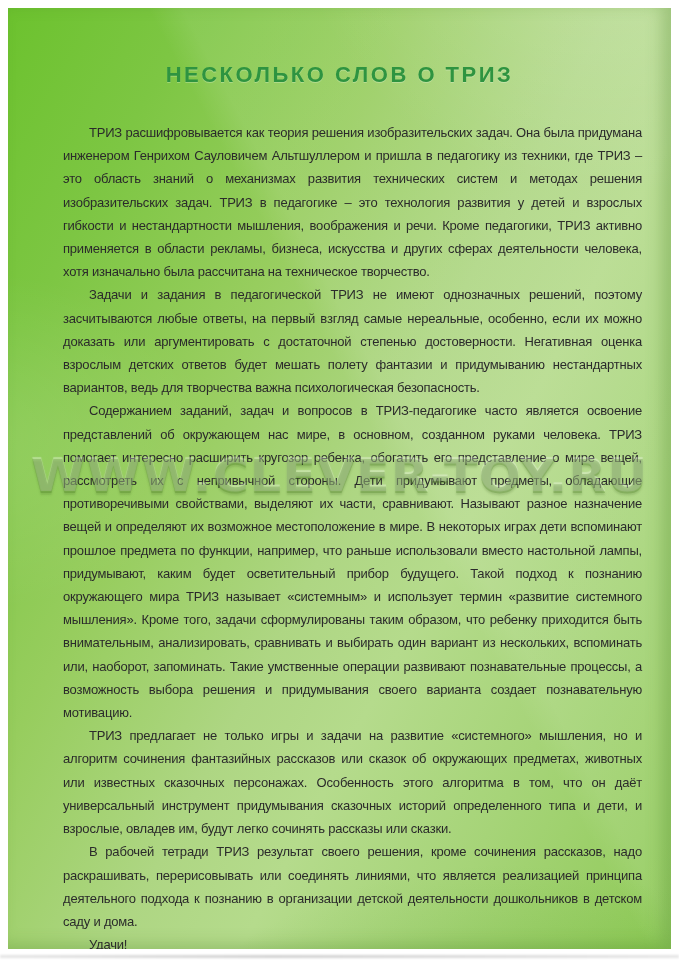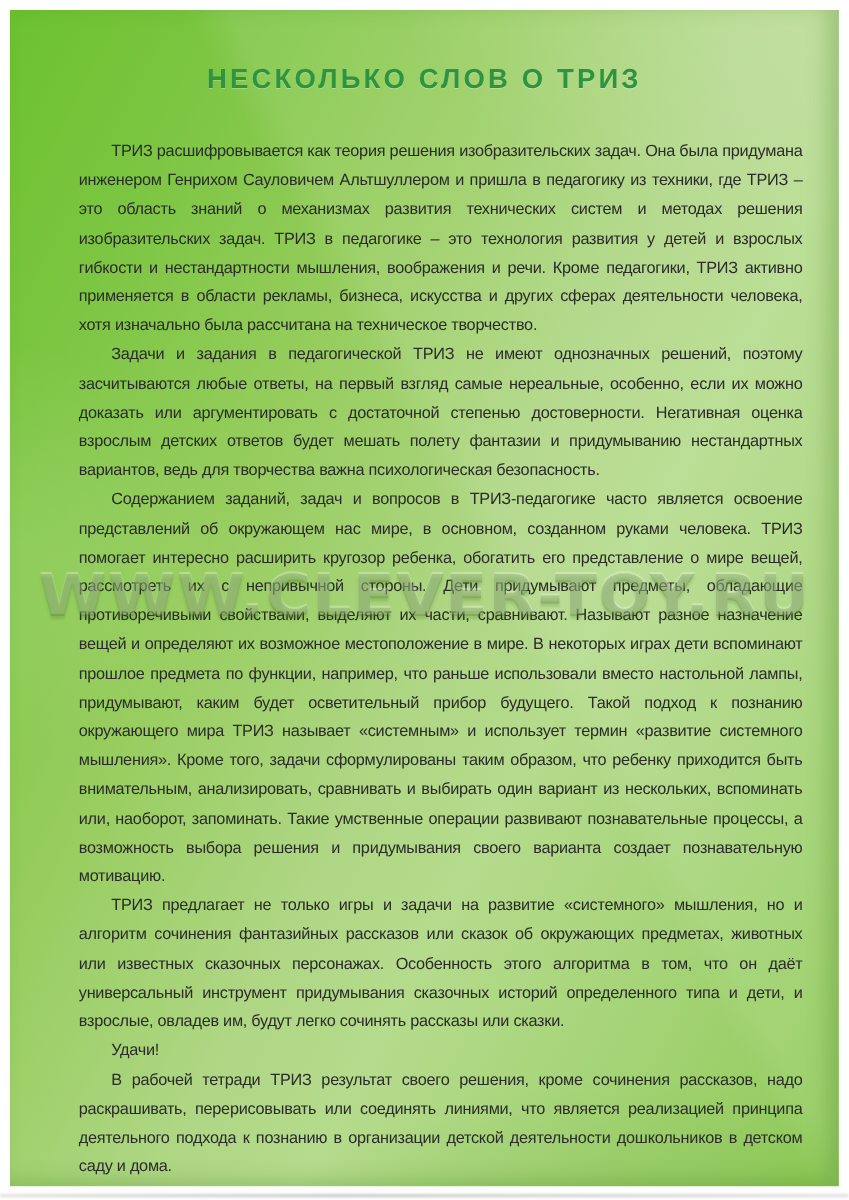--- a/index.html
+++ b/index.html
@@ -42,21 +42,21 @@
       radial-gradient(ellipse 85% 55% at 92% -12%, rgba(255,255,255,0.22), rgba(255,255,255,0) 58%),
       
       radial-gradient(ellipse 60% 30% at -5% 46%, rgba(255,255,255,0.12), rgba(255,255,255,0) 60%),
       
       linear-gradient(62deg, rgba(255,255,255,0) 55%, rgba(255,255,255,0.09) 58%, rgba(255,255,255,0.09) 100%),
       
       linear-gradient(118deg, #6cc22e 0%, #7dc643 16%, #97cd5e 34%, #aed683 52%, #b5db8c 63%, #a6d478 79%, #98ce64 92%, #8eca57 100%);
     box-shadow: inset -9px -4px 16px rgba(74,130,36,0.30);
   }
   .title {
-    margin: 4px;
+    margin: 16px;
     padding-top: 38px;
     text-align: center;
     font-size: 22px;
     font-weight: bold;
     letter-spacing: 2.5px;
     color: #2e9440;
     text-shadow: 0 1px 0 rgba(255,255,255,0.25);
   }
   .body-text {
     margin: 33px 29px 0 55px;
@@ -93,20 +93,20 @@
 <div class="scan">
   <div class="page">
 
     <h1 class="title">НЕСКОЛЬКО СЛОВ О ТРИЗ</h1>
 
     <div class="body-text">
       <p>ТРИЗ расшифровывается как теория решения изобразительских задач. Она была придумана инженером Генрихом Сауловичем Альтшуллером и пришла в педагогику из техники, где ТРИЗ – это область знаний о механизмах развития технических систем и методах решения изобразительских задач. ТРИЗ в педагогике – это технология развития у детей и взрослых гибкости и нестандартности мышления, воображения и речи. Кроме педагогики, ТРИЗ активно применяется в области рекламы, бизнеса, искусства и других сферах деятельности человека, хотя изначально была рассчитана на техническое творчество.</p>
       <p>Задачи и задания в педагогической ТРИЗ не имеют однозначных решений, поэтому засчитываются любые ответы, на первый взгляд самые нереальные, особенно, если их можно доказать или аргументировать с достаточной степенью достоверности. Негативная оценка взрослым детских ответов будет мешать полету фантазии и придумыванию нестандартных вариантов, ведь для творчества важна психологическая безопасность.</p>
       <p>Содержанием заданий, задач и вопросов в ТРИЗ-педагогике часто является освоение представлений об окружающем нас мире, в основном, созданном руками человека. ТРИЗ помогает интересно расширить кругозор ребенка, обогатить его представление о мире вещей, рассмотреть их с непривычной стороны. Дети придумывают предметы, обладающие противоречивыми свойствами, выделяют их части, сравнивают. Называют разное назначение вещей и определяют их возможное местоположение в мире. В некоторых играх дети вспоминают прошлое предмета по функции, например, что раньше использовали вместо настольной лампы, придумывают, каким будет осветительный прибор будущего. Такой подход к познанию окружающего мира ТРИЗ называет «системным» и использует термин «развитие системного мышления». Кроме того, задачи сформулированы таким образом, что ребенку приходится быть внимательным, анализировать, сравнивать и выбирать один вариант из нескольких, вспоминать или, наоборот, запоминать. Такие умственные операции развивают познавательные процессы, а возможность выбора решения и придумывания своего варианта создает познавательную мотивацию.</p>
       <p>ТРИЗ предлагает не только игры и задачи на развитие «системного» мышления, но и алгоритм сочинения фантазийных рассказов или сказок об окружающих предметах, животных или известных сказочных персонажах. Особенность этого алгоритма в том, что он даёт универсальный инструмент придумывания сказочных историй определенного типа и дети, и взрослые, овладев им, будут легко сочинять рассказы или сказки.</p>
+      <p>В рабочей тетради ТРИЗ результат своего решения, кроме сочинения рассказов, надо раскрашивать, перерисовывать или соединять линиями, что является реализацией принципа деятельного подхода к познанию в организации детской деятельности дошкольников в детском саду и дома.</p>
       <p>Удачи!</p>
-      <p>В рабочей тетради ТРИЗ результат своего решения, кроме сочинения рассказов, надо раскрашивать, перерисовывать или соединять линиями, что является реализацией принципа деятельного подхода к познанию в организации детской деятельности дошкольников в детском саду и дома.</p>
     </div>
 
     <div class="watermark">WWW.CLEVER-TOY.RU</div>
 
   </div>
 </div>
 
 </body></html>

